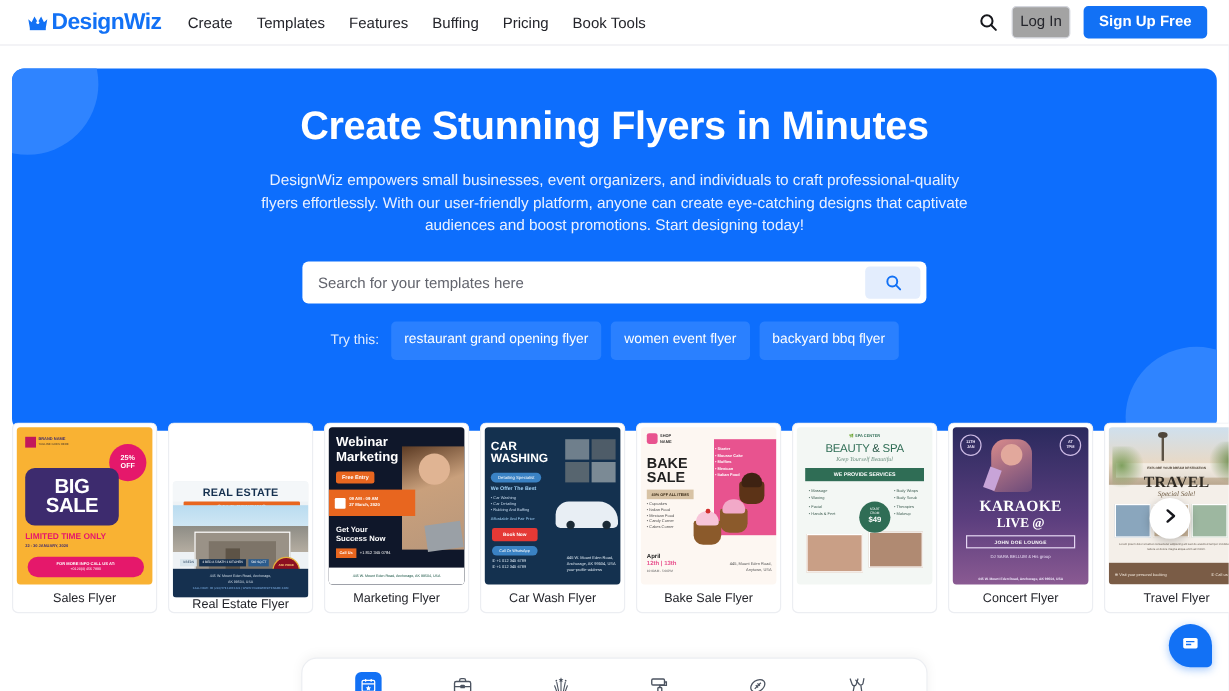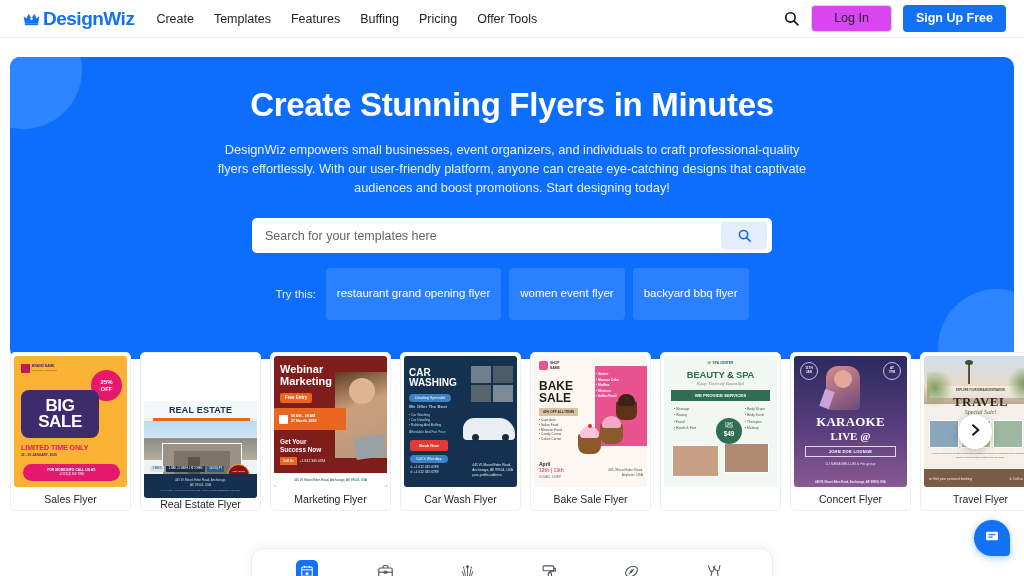--- a/index.html
+++ b/index.html
@@ -25,22 +25,22 @@
   .nav { display: flex; align-items: center; gap: 20px; margin-left: 22px; }
   .nav-item {
     font-size: 12.5px; color: #24252b; white-space: nowrap; cursor: pointer;
   }
   .header-right {
     margin-left: auto; margin-right: 18px;
     display: flex; align-items: center; gap: 11px;
   }
   .search-icon-btn { width: 17px; height: 17px; cursor: pointer; }
   .btn-login {
-    border: 1px solid #d4d6dd; background: #d946ef; color: #24252b;
-    font-size: 12.5px; border-radius: 4px; padding: 6px 22px;
+    border: 1px solid #d4d6dd; background: #a3a3a3; color: #24252b;
+    font-size: 12.5px; border-radius: 4px; padding: 6px 6px;
     font-family: inherit; cursor: pointer; line-height: 1;
   }
   .btn-signup {
     border: none; background: #1271f5; color: #fff;
     font-size: 12.5px; font-weight: bold; border-radius: 4px;
     padding: 7px 13px; font-family: inherit; cursor: pointer; line-height: 1;
   }
 
   
   .hero {
@@ -82,21 +82,21 @@
     border-radius: 4px; display: flex; align-items: center;
     justify-content: center; cursor: pointer;
   }
   .try-row {
     margin-top: 15px; display: flex; align-items: center;
     justify-content: center; gap: 8px;
   }
   .try-label { color: #e2ecff; font-size: 11.5px; margin-right: 2px; }
   .chip {
     background: #2a80ff; color: #fff; font-size: 11.5px;
-    border-radius: 4px; padding: 20px 11px; cursor: pointer;
+    border-radius: 4px; padding: 10px 11px; cursor: pointer;
     white-space: nowrap; line-height: 1;
   }
 
   
   .cards-row {
     position: absolute; left: 10px; top: 352px;
     width: 1014px; height: 160px; display: flex; gap: 9px;
     overflow: hidden;
   }
   .card {
@@ -167,21 +167,21 @@
     </span>
     <span class="logo-text">DesignWiz</span>
   </div>
 
   <nav class="nav">
     <span class="nav-item">Create</span>
     <span class="nav-item">Templates</span>
     <span class="nav-item">Features</span>
     <span class="nav-item">Buffing</span>
     <span class="nav-item">Pricing</span>
-    <span class="nav-item">Offer Tools</span>
+    <span class="nav-item">Book Tools</span>
   </nav>
 
   <div class="header-right">
     <span class="search-icon-btn">
       <svg viewBox="0 0 24 24" width="17" height="17" fill="none" stroke="#16171c" stroke-width="2.4">
         <circle cx="10.5" cy="10.5" r="6.6"></circle>
           <line x1="15.4" y1="15.4" x2="21" y2="21" stroke-linecap="round"></line>
       </svg>
     </span>
     <button class="btn-login">Log In</button>
@@ -267,21 +267,21 @@
           <div style="font-size:3px;">445 W. Mount Eden Road, Anchorage,</div>
           <div style="font-size:3px;">AK 99504, USA</div>
           <div style="font-size:2.4px;color:#7fb2e8;margin-top:2px;">CALL NOW : 00 (219) 578 1100 1021 | WWW.YOURWEBSITENAME.COM</div>
           </div>
       </div>
     </div>
     <div class="card-label">Real Estate Flyer</div>
   </div>
 
   <div class="card">
-    <div class="thumb" style="background:#7f1d1d;padding-left:44px;">
+    <div class="thumb" style="background:#0f172a;padding-left:44px;">
       <div class="fl">
         <div style="position:absolute;left:6px;top:8px;color:#fff;font-weight:bold;font-size:11px;line-height:1.05;">Webinar<br>Marketing</div>
         <div style="position:absolute;left:6px;top:37px;background:#e8661f;color:#fff;font-size:4.5px;font-weight:bold;padding:2.4px 5px;border-radius:2px;">Free Entry</div>
         <div style="position:absolute;right:0;top:16px;width:52px;height:86px;background:linear-gradient(160deg,#5c3b24,#c9a07c 40%,#b8977b);"></div>
         <div style="position:absolute;right:12px;top:22px;width:26px;height:26px;border-radius:50%;background:#e0b493;"></div>
         <div style="position:absolute;right:2px;bottom:29px;width:30px;height:22px;background:#9aa0a6;transform:rotate(-8deg);"></div>
         <div style="position:absolute;left:0;top:52px;width:72px;height:22px;background:#e8661f;display:flex;align-items:center;gap:3px;padding-left:5px;">
           <div style="width:9px;height:9px;background:#fff;border-radius:1px;"></div>
           <div style="color:#fff;font-size:3.6px;font-weight:bold;line-height:1.45;">09 AM - 09 AM<br>27 March, 2020</div>
           </div>
@@ -345,21 +345,21 @@
         <div class="tiny" style="position:absolute;right:4px;bottom:9px;color:#555;text-align:right;">445, Mount Eden Road,<br>Anytown, USA</div>
       </div>
     </div>
     <div class="card-label">Bake Sale Flyer</div>
   </div>
 
   <div class="card">
     <div class="thumb" style="background:#f3f7f4;">
       <div class="fl">
         <div class="tiny" style="position:absolute;top:5px;left:0;right:0;text-align:center;color:#2f6d55;font-weight:bold;">🌿 SPA CENTER</div>
-        <div style="position:absolute;top:13px;left:0;right:0;text-align:center;color:#2f6d55;font-weight:bold;font-size:9.5px;letter-spacing:-0.2px;">BEAUTY <span style="color:#1f4f3e;">&amp;</span> SPA</div>
+        <div style="position:absolute;top:13px;left:0;right:0;text-align:center;color:#2f6d55;font-weight:normal;font-size:9.5px;letter-spacing:-0.2px;">BEAUTY <span style="color:#1f4f3e;">&amp;</span> SPA</div>
         <div style="position:absolute;top:25px;left:0;right:0;text-align:center;color:#6b8f7f;font-size:5px;font-style:italic;font-family:'Liberation Serif',serif;">Keep Yourself Beautiful</div>
         <div style="position:absolute;top:34px;left:7px;right:7px;height:11px;background:#2f6d55;color:#fff;font-size:4.4px;font-weight:bold;display:flex;align-items:center;justify-content:center;">WE PROVIDE SERVICES</div>
         <div class="tiny" style="position:absolute;top:50px;left:10px;color:#3d5c50;line-height:1.9;">• Massage<br>• Waxing<br>• Facial<br>• Hands &amp; Feet</div>
         <div class="tiny" style="position:absolute;top:50px;right:12px;color:#3d5c50;line-height:1.9;">• Body Wraps<br>• Body Scrub<br>• Therapies<br>• Makeup</div>
         <div style="position:absolute;left:8px;bottom:10px;width:47px;height:32px;background:#c99f86;border:1.5px solid #fff;"></div>
         <div style="position:absolute;right:8px;bottom:14px;width:45px;height:30px;background:#b08a72;border:1.5px solid #fff;"></div>
         <div style="position:absolute;left:52px;top:62px;width:26px;height:26px;border-radius:50%;background:#2f6d55;color:#fff;display:flex;flex-direction:column;align-items:center;justify-content:center;line-height:1.15;">
           <span style="font-size:2.6px;">START</span>
             <span style="font-size:2.6px;">FROM</span>
             <span style="font-size:6.4px;font-weight:bold;">$49</span>

